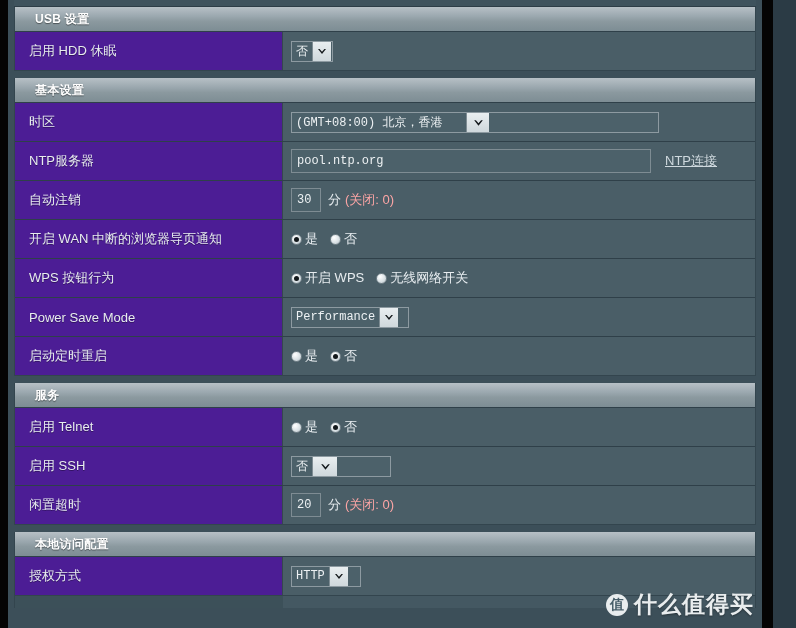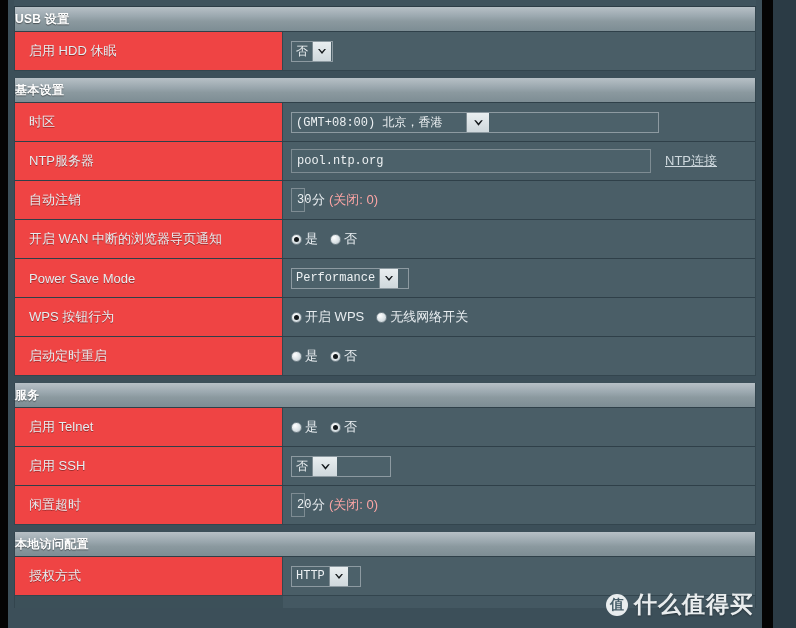--- a/index.html
+++ b/index.html
@@ -60,42 +60,42 @@
   .panel {
     margin: 0 6px;
     border: 1px solid #33454e;
     border-top: none;
     background: #3f535d;
   }
 
   .sec-header {
     height: 24px;
     line-height: 24px;
-    padding-left: 0;
+    padding-left: 20px;
     font-size: 12px;
     font-weight: bold;
     color: #ffffff;
     background: linear-gradient(to bottom, #b7c0c6 0%, #9aa7ae 40%, #8b999f 60%, #7d8d94 100%);
     text-shadow: 0 1px 1px rgba(0,0,0,.45);
     letter-spacing: .3px;
     border-bottom: 1px solid #2f4049;
   }
 
   .row {
     display: flex;
     height: 38px;
     border-bottom: 1px solid #2f4049;
     background: #445862;
   }
   .row:last-child { border-bottom: none; }
 
   .row-label {
     width: 268px;
     flex: 0 0 268px;
-    background: #ef4444;
+    background: #4c1d95;
     color: #e7ecef;
     font-size: 13px;
     display: flex;
     align-items: center;
     padding-left: 14px;
     box-sizing: border-box;
     border-right: 1px solid #35474f;
     text-shadow: 0 1px 0 rgba(0,0,0,.35);
   }
 
@@ -155,21 +155,21 @@
     background: #4c616a;
     color: #edf1f3;
     font-family: "Liberation Mono", "DejaVu Sans Mono", monospace;
     font-size: 12px;
     display: flex;
     align-items: center;
     padding: 11px 5px;
     box-sizing: border-box;
   }
   .textbox.ntp { width: 360px; }
-  .textbox.num { width: 14px; text-align: right; }
+  .textbox.num { width: 30px; text-align: right; }
 
   .link {
     color: #cfd9de;
     font-size: 13px;
     text-decoration: underline;
     margin-left: 14px;
     cursor: pointer;
   }
 
   .unit {
@@ -327,50 +327,50 @@
             </label>
             <label class="radio-item">
               <span class="radio"></span>
               <span>否</span>
             </label>
           </div>
         </div>
       </div>
 
       <div class="row">
+        <div class="row-label">WPS 按钮行为</div>
+        <div class="row-value">
+          <div class="radio-group">
+            <label class="radio-item">
+              <span class="radio checked"></span>
+              <span>开启 WPS</span>
+            </label>
+            <label class="radio-item">
+              <span class="radio"></span>
+              <span>无线网络开关</span>
+            </label>
+          </div>
+        </div>
+      </div>
+
+      <div class="row">
         <div class="row-label">Power Save Mode</div>
         <div class="row-value">
           <div class="sel w-psm">
             <span class="sel-text">Performance</span>
             <span class="sel-arrow">
               <svg width="12" height="12" viewBox="0 0 12 12">
                   <path d="M2 4 L6 9 L10 4 L8.4 4 L6 6.8 L3.6 4 Z" fill="#14191c"></path>
                 </svg>
             </span>
           </div>
         </div>
       </div>
 
       <div class="row">
-        <div class="row-label">WPS 按钮行为</div>
-        <div class="row-value">
-          <div class="radio-group">
-            <label class="radio-item">
-              <span class="radio checked"></span>
-              <span>开启 WPS</span>
-            </label>
-            <label class="radio-item">
-              <span class="radio"></span>
-              <span>无线网络开关</span>
-            </label>
-          </div>
-        </div>
-      </div>
-
-      <div class="row">
         <div class="row-label">启动定时重启</div>
         <div class="row-value">
           <div class="radio-group">
             <label class="radio-item">
               <span class="radio"></span>
               <span>是</span>
             </label>
             <label class="radio-item">
               <span class="radio checked"></span>
               <span>否</span>

